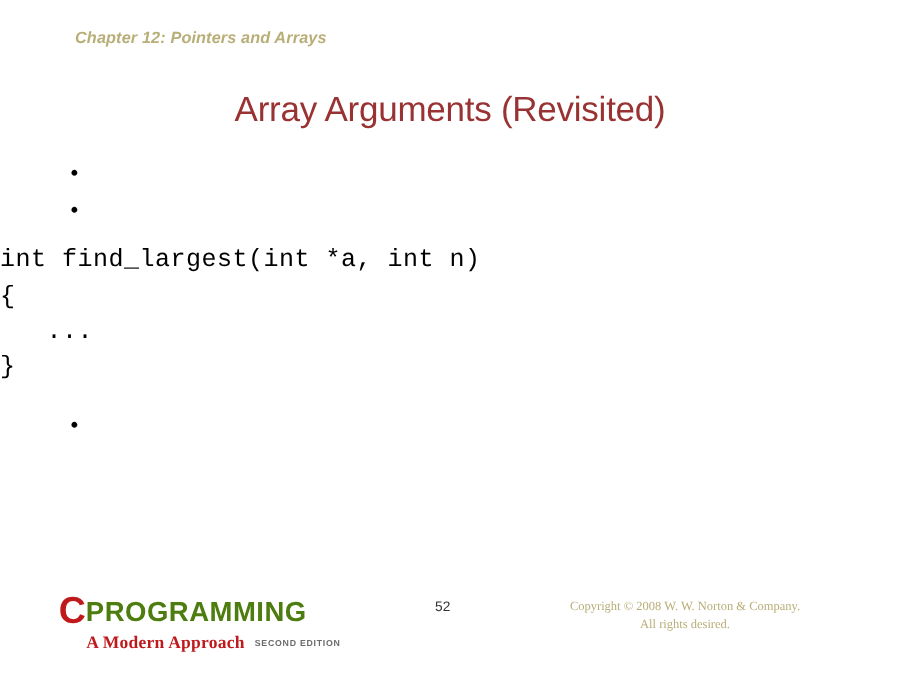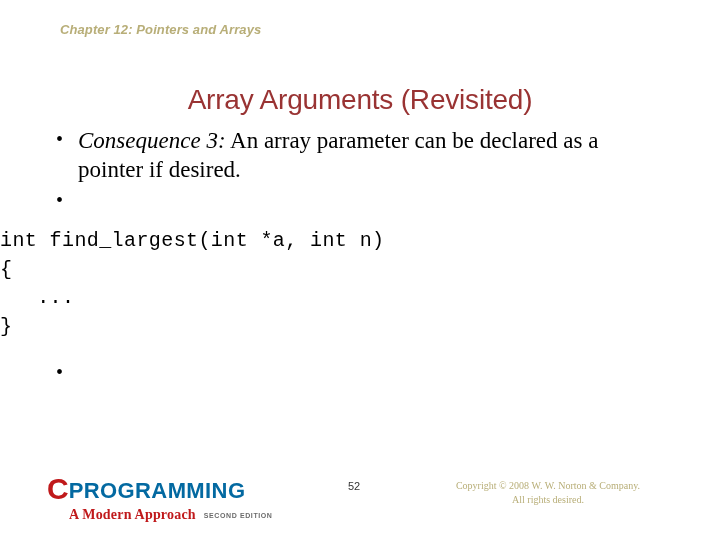--- a/index.html
+++ b/index.html
@@ -41,21 +41,20 @@
     position: absolute;
     left: 0;
     top: 72px;
     width: 720px;
     text-align: center;
     font-family: "Liberation Sans", sans-serif;
     font-size: 28px;
     font-weight: normal;
     color: #993333;
     letter-spacing: -0.2px;
-    margin-top: 12px;
   }
 
   
   .body-area {
     position: absolute;
     left: 0;
     top: 126px;
     width: 720px;
   }
 
@@ -137,21 +136,21 @@
     color: #c0191b;
     line-height: 1;
     letter-spacing: -1px;
     margin-right: 1px;
   }
 
   .logo-word {
     font-family: "Liberation Sans", sans-serif;
     font-weight: bold;
     font-size: 22px;
-    color: #0369a1;
+    color: #4d7c0f;
     letter-spacing: 0.4px;
     line-height: 1;
     position: relative;
     top: -1px;
   }
 
   .logo-sub {
     margin-top: 3px;
     padding-left: 22px;
     display: flex;
@@ -204,21 +203,20 @@
 <div class="slide">
 
   <div class="chapter-header">Chapter 12: Pointers and Arrays</div>
 
   <div class="slide-title">Array Arguments (Revisited)</div>
 
   <div class="body-area">
 
     <div class="bullet-row b1">
       <span class="bullet-mark">•</span>
-      <span class="bullet-text"><span class="ital">Consequence 3:</span><span> An array parameter can be declared as a pointer if desired.</span></span>
     </div>
 
     <div class="bullet-row b2">
       <span class="bullet-mark">•</span>
     </div>
 
     <div class="code-block">int find_largest(int *a, int n)
 {
    ...
 }</div>

